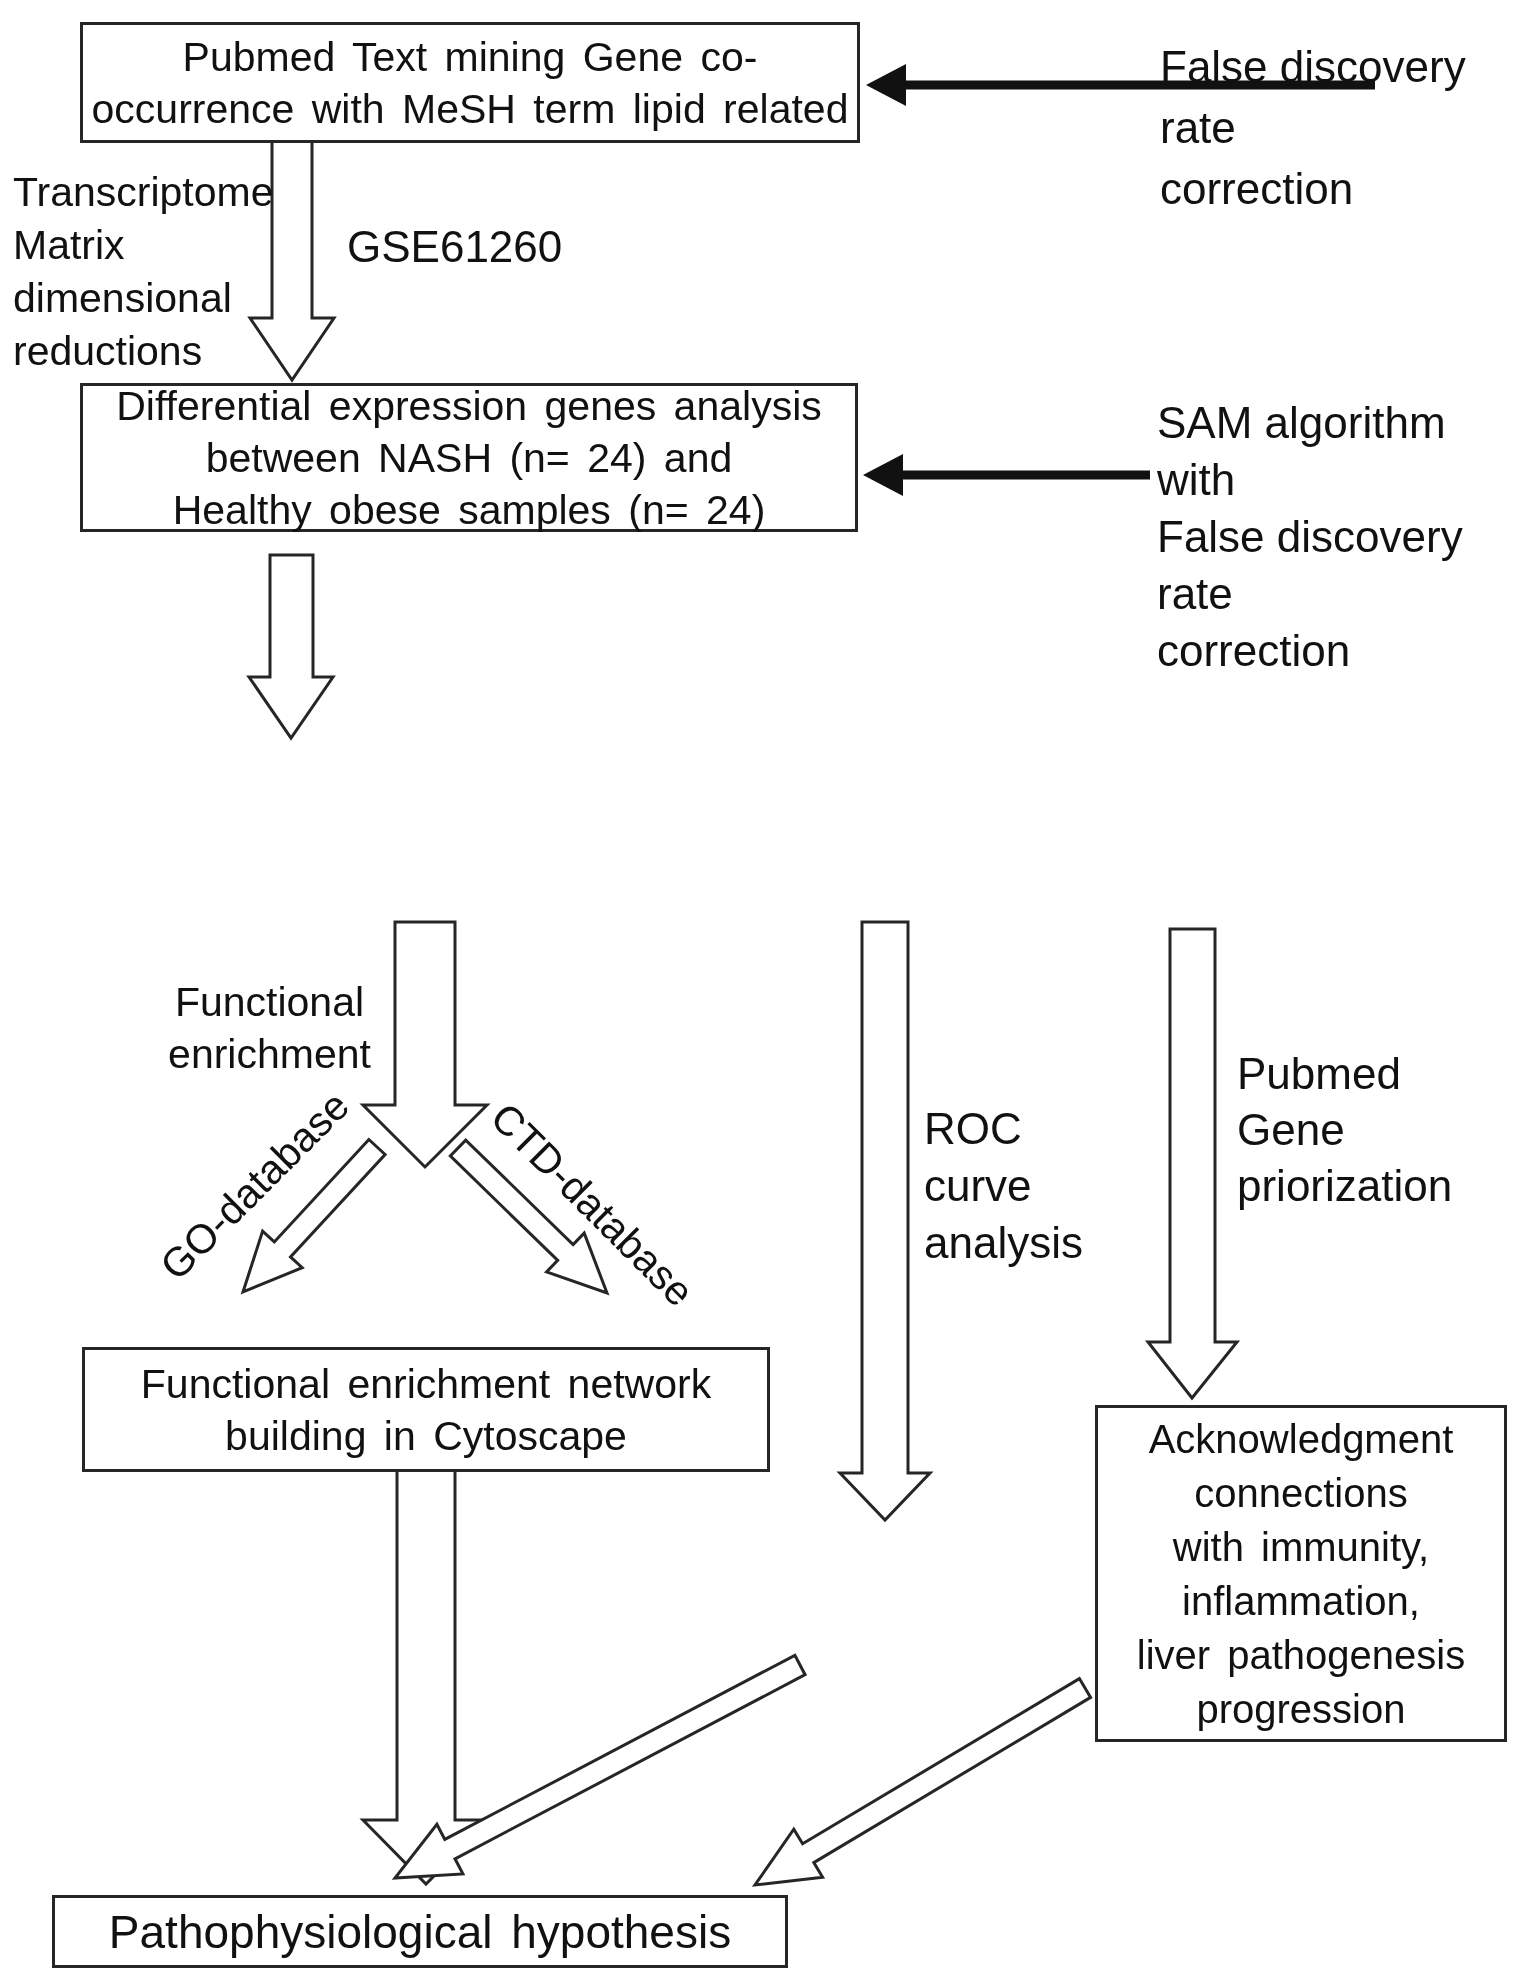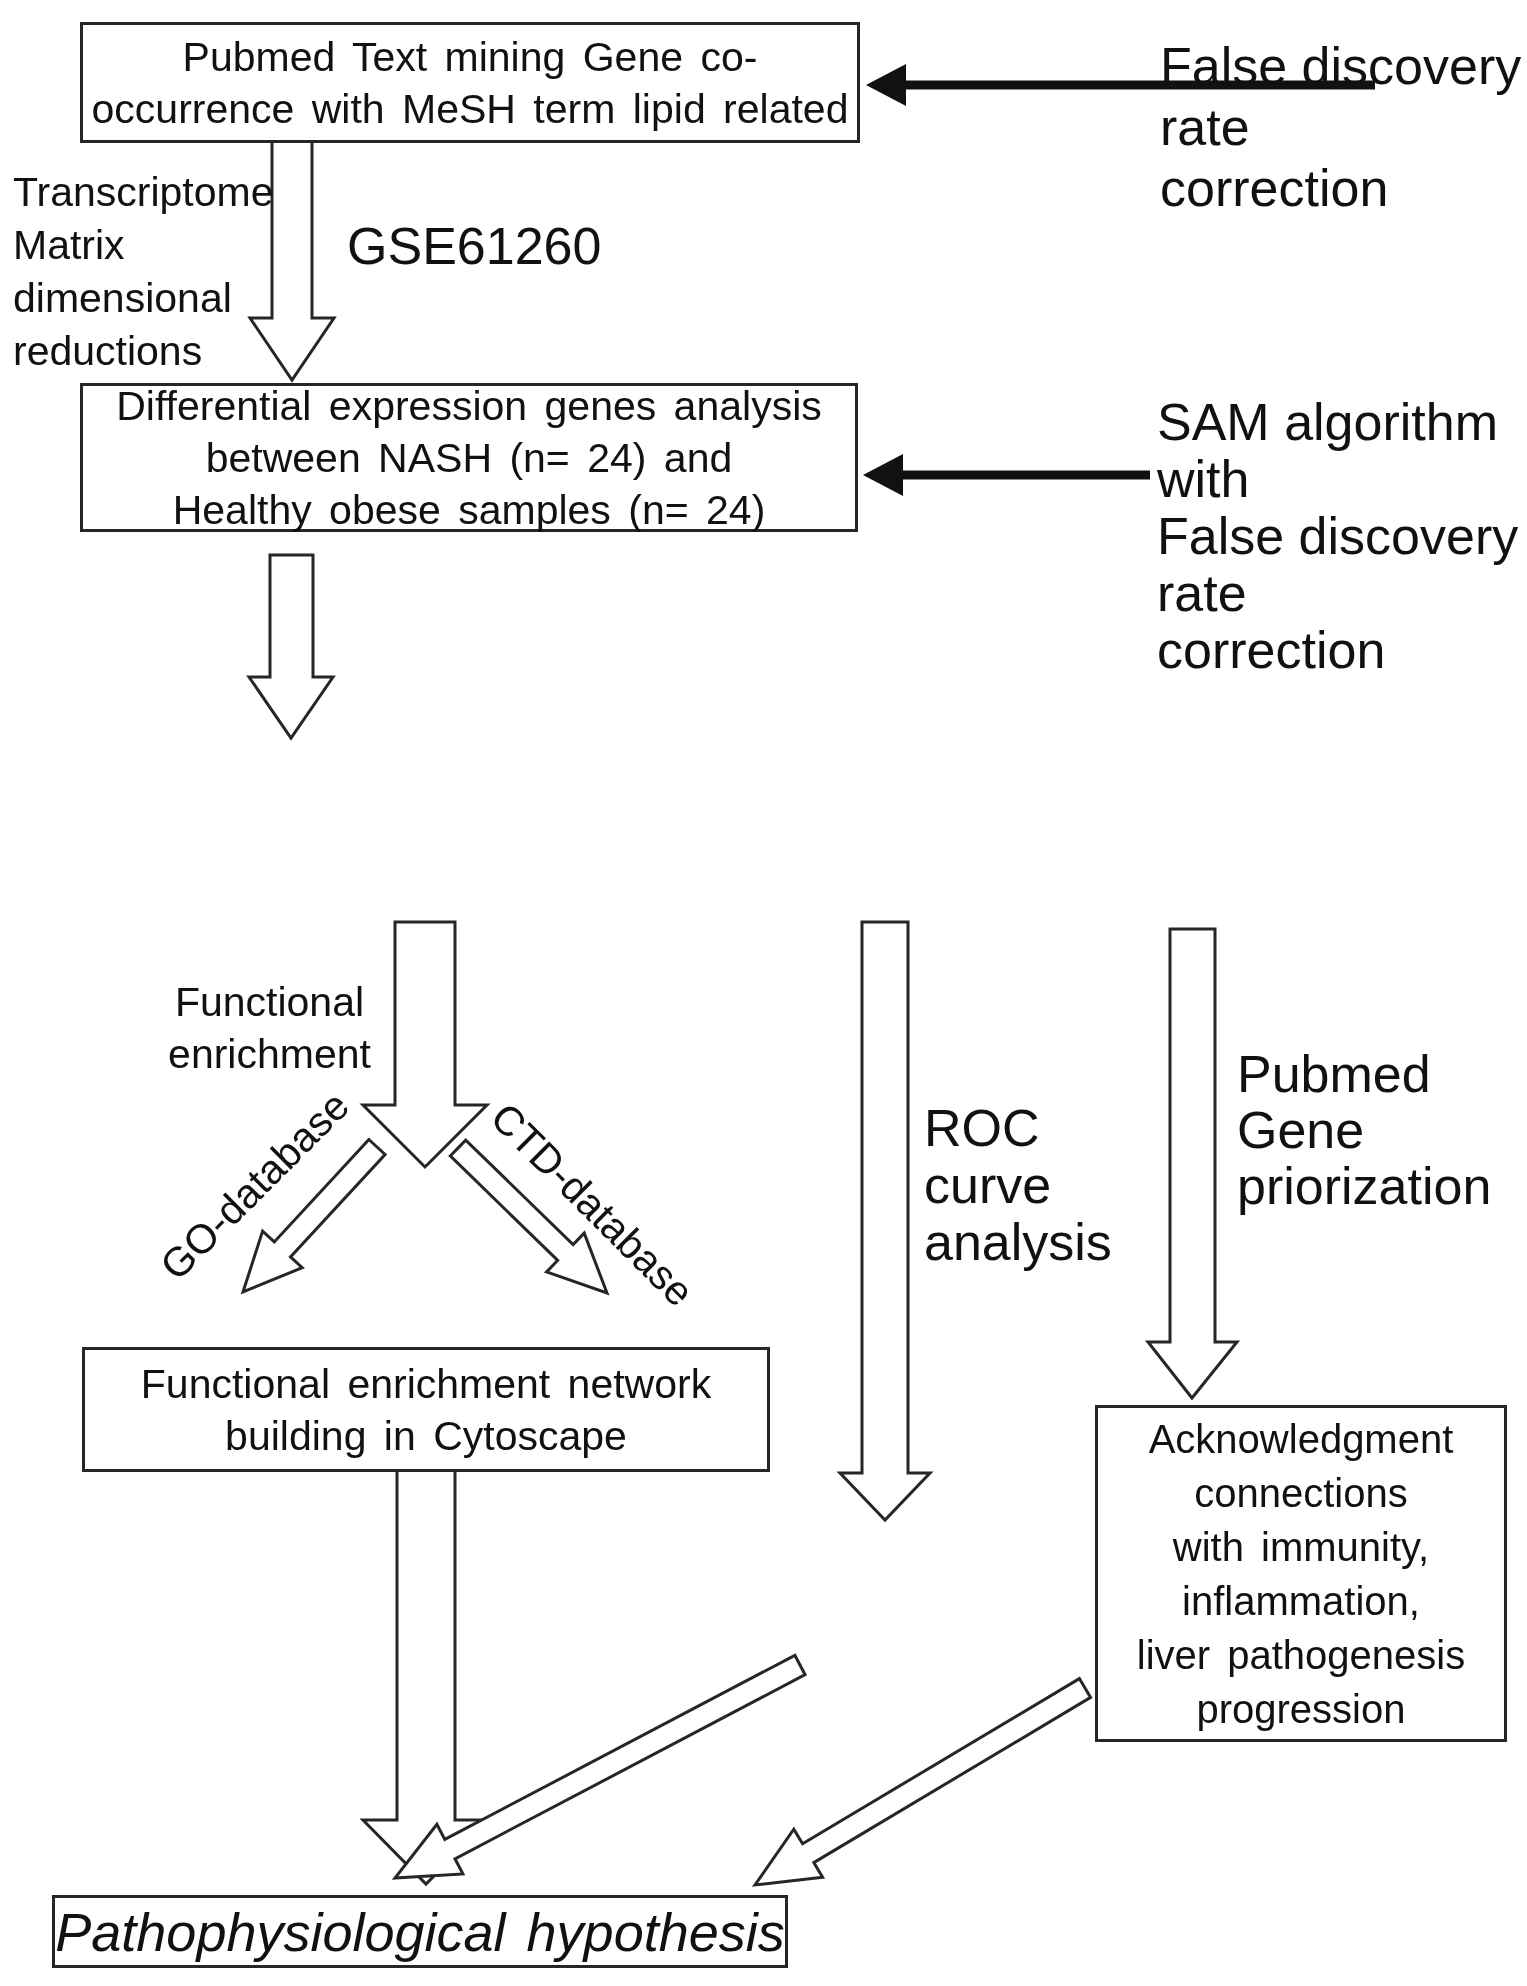--- a/index.html
+++ b/index.html
@@ -9,21 +9,21 @@
   }
   .arrows{position:absolute;left:0;top:0;width:1527px;height:1986px;}
   .block-arrow{fill:#ffffff;stroke:#262626;stroke-width:3;}
   .thin-arrow-line{stroke:#111111;stroke-width:9;}
   .thin-arrow-head{fill:#111111;stroke:none;}
   .box{
     position:absolute;border:3px solid #262626;background:#ffffff;
     display:flex;align-items:center;justify-content:center;text-align:center;
     font-size:41px;line-height:52px;white-space:pre-line;word-spacing:6px;box-sizing:border-box;
   }
-  .label{position:absolute;white-space:pre-line;font-size:52px;line-height:57px;}
+  .label{position:absolute;white-space:pre-line;font-size:44px;line-height:57px;}
   .label.right{text-align:left;padding-left:13px;}
   .label.center{text-align:center;}
   .rotated{position:absolute;font-size:41px;white-space:nowrap;}
   .rot-neg{transform:translate(-50%,-50%) rotate(-45deg);}
   .rot-pos{transform:translate(-50%,-50%) rotate(45deg);}
 </style>
 </head>
 <body>
 
 <div class="canvas">
@@ -64,21 +64,21 @@
 building in Cytoscape</div>
 
 
   <div class="box" style="left:1095px;top:1405px;width:412px;height:337px;font-size:40px;line-height:54px;">Acknowledgment
 connections
 with immunity,
 inflammation,
 liver pathogenesis
 progression</div>
 
-  <div class="box" style="left:52px;top:1895px;width:736px;height:73px;font-size:54px;font-style:italic;">Pathophysiological hypothesis</div>
+  <div class="box" style="left:52px;top:1895px;width:736px;height:73px;font-size:46px;">Pathophysiological hypothesis</div>
 
   <div class="label" style="left:1160px;top:36px;line-height:61px;">False discovery rate
 correction</div>
 
   <div class="label right" style="left:0px;top:166px;width:258px;font-size:41px;line-height:53px;">Transcriptome
 Matrix dimensional
 reductions</div>
 
   <div class="label" style="left:347px;top:218px;">GSE61260</div>
 

